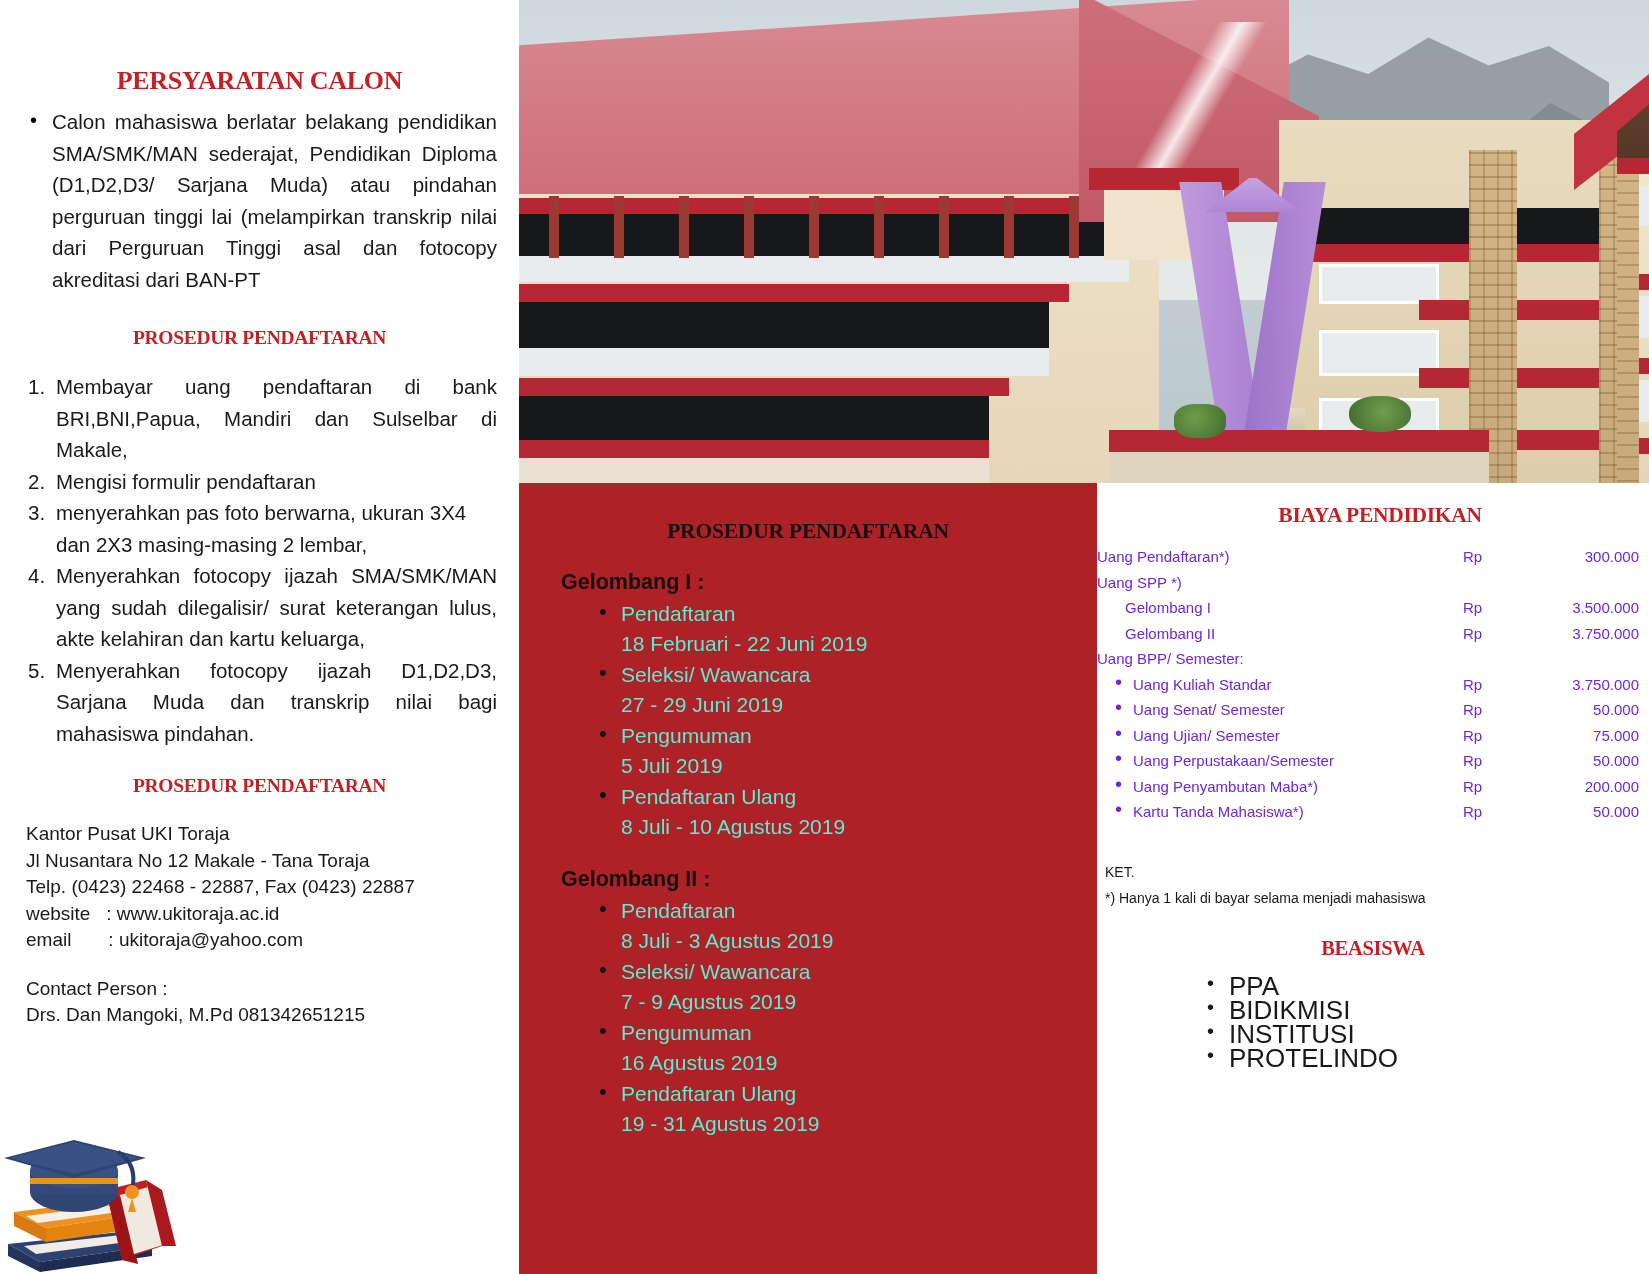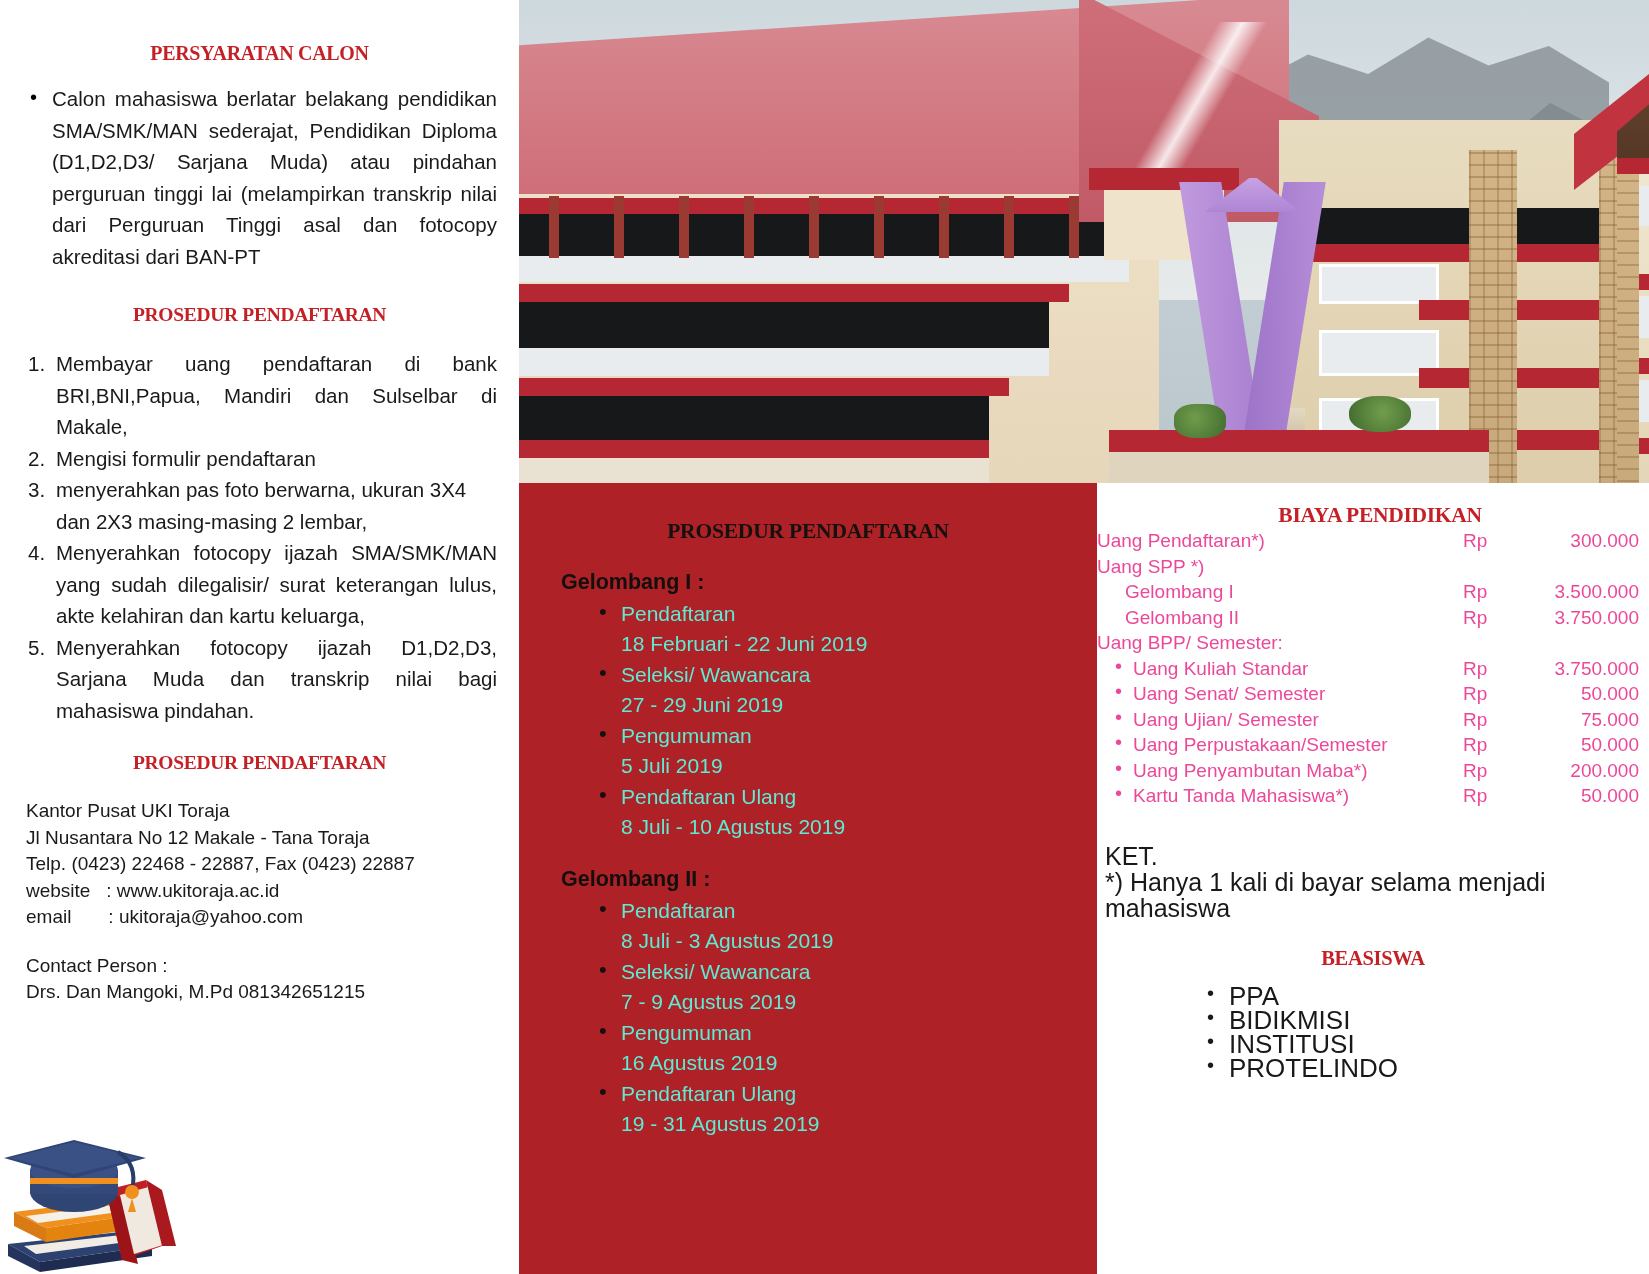--- a/index.html
+++ b/index.html
@@ -32,33 +32,33 @@
   #left-col {
     position: absolute;
     left: 0; top: 0;
     width: 519px;
     height: 1274px;
     background: #ffffff;
     padding: 0 22px;
   }
 
   #persyaratan-heading {
-    font-size: 20px;
-    margin-top: 42px;
+    font-size: 26px;
+    margin-top: 66px;
   }
 
   .body-txt {
     color: #1a1a1a;
     font-size: 20.5px;
     line-height: 31.5px;
   }
 
   ul.bullets, ol.numbers { list-style: none; }
 
-  #persyaratan-list { margin-top: 18px; }
+  #persyaratan-list { margin-top: 10px; }
   #persyaratan-list li {
     position: relative;
     padding-left: 30px;
     text-align: justify;
   }
   #persyaratan-list li::before {
     content: "\2022";
     position: absolute;
     left: 8px; top: -1px;
     font-size: 20px;
@@ -251,44 +251,45 @@
     background: #ffffff;
     padding: 0 10px 0 0;
   }
   #biaya-heading {
     font-size: 21.5px;
     margin-top: 20px;
     padding-left: 24px;
   }
 
   .fee-table {
+    margin-top: 16px;
     width: 100%;
     border-collapse: collapse;
-    color: #ec4899;
-    font-size: 19px;
+    color: #6d28d9;
+    font-size: 15px;
     line-height: 25.5px;
   }
   .fee-table td { padding: 0; vertical-align: top; white-space: nowrap; }
   .fee-label { padding-left: 8px; }
   .fee-label.indent  { padding-left: 28px; }
   .fee-label.bullet  { padding-left: 36px; position: relative; }
   .fee-label.bullet::before {
     content: "\2022";
     position: absolute;
     left: 18px; top: -2px;
     font-size: 20px;
   }
   .fee-rp  { width: 46px; text-align: left; padding-left: 4px; }
   .fee-amt { text-align: right; padding-right: 16px; width: 130px; }
 
   #ket-block {
     margin-top: 34px;
     padding-left: 8px;
     color: #191919;
-    font-size: 25px;
+    font-size: 14px;
     line-height: 26px;
   }
 
   #beasiswa-heading {
     font-size: 20.5px;
     margin-top: 26px;
     padding-left: 10px;
   }
   #beasiswa-list {
     list-style: none;

